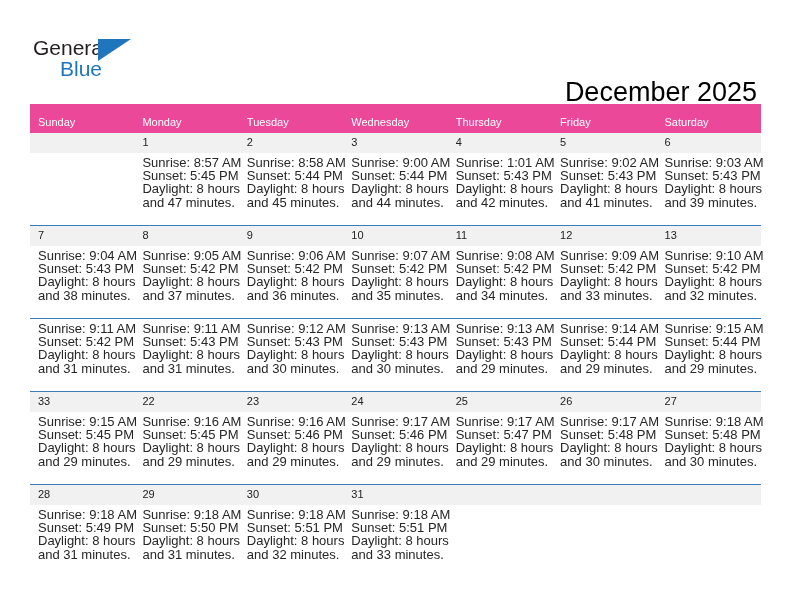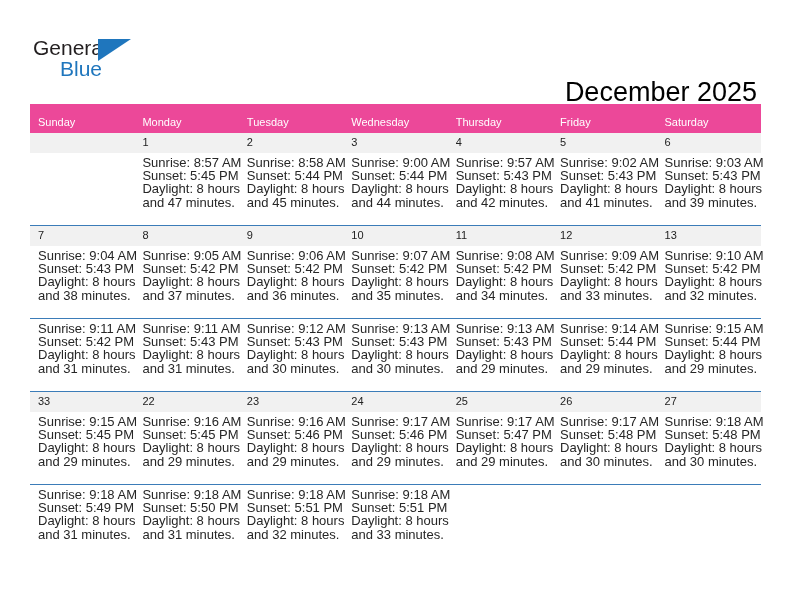--- a/index.html
+++ b/index.html
@@ -204,21 +204,21 @@
             <span class="line">Daylight: 8 hours</span>
             <span class="line">and 45 minutes.</span>
           </td>
           <td>
             <span class="line">Sunrise: 9:00 AM</span>
             <span class="line">Sunset: 5:44 PM</span>
             <span class="line">Daylight: 8 hours</span>
             <span class="line">and 44 minutes.</span>
           </td>
           <td>
-            <span class="line">Sunrise: 9:57 AM</span>
+            <span class="line">Sunrise: 1:01 AM</span>
             <span class="line">Sunset: 5:43 PM</span>
             <span class="line">Daylight: 8 hours</span>
             <span class="line">and 42 minutes.</span>
           </td>
           <td>
             <span class="line">Sunrise: 9:02 AM</span>
             <span class="line">Sunset: 5:43 PM</span>
             <span class="line">Daylight: 8 hours</span>
             <span class="line">and 41 minutes.</span>
           </td>
@@ -384,20 +384,29 @@
           <td>
             <span class="line">Sunrise: 9:18 AM</span>
             <span class="line">Sunset: 5:48 PM</span>
             <span class="line">Daylight: 8 hours</span>
             <span class="line">and 30 minutes.</span>
           </td>
         </tr>
         <tr class="week-sep">
           <td colspan="7"></td>
         </tr>
+        <tr class="date-row">
+          <td>28</td>
+          <td>29</td>
+          <td>30</td>
+          <td>31</td>
+          <td class="empty"></td>
+          <td class="empty"></td>
+          <td class="empty"></td>
+        </tr>
         <tr class="info-row">
           <td>
             <span class="line">Sunrise: 9:18 AM</span>
             <span class="line">Sunset: 5:49 PM</span>
             <span class="line">Daylight: 8 hours</span>
             <span class="line">and 31 minutes.</span>
           </td>
           <td>
             <span class="line">Sunrise: 9:18 AM</span>
             <span class="line">Sunset: 5:50 PM</span>

